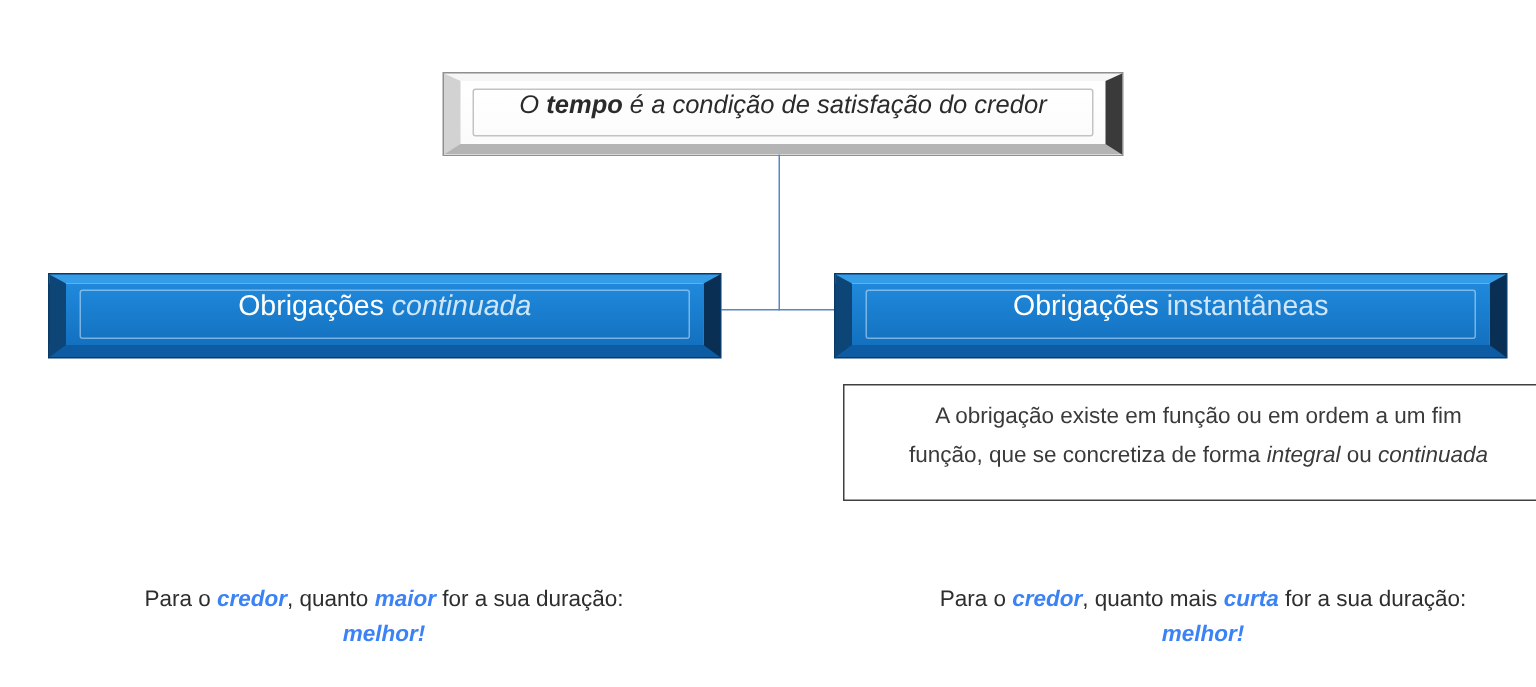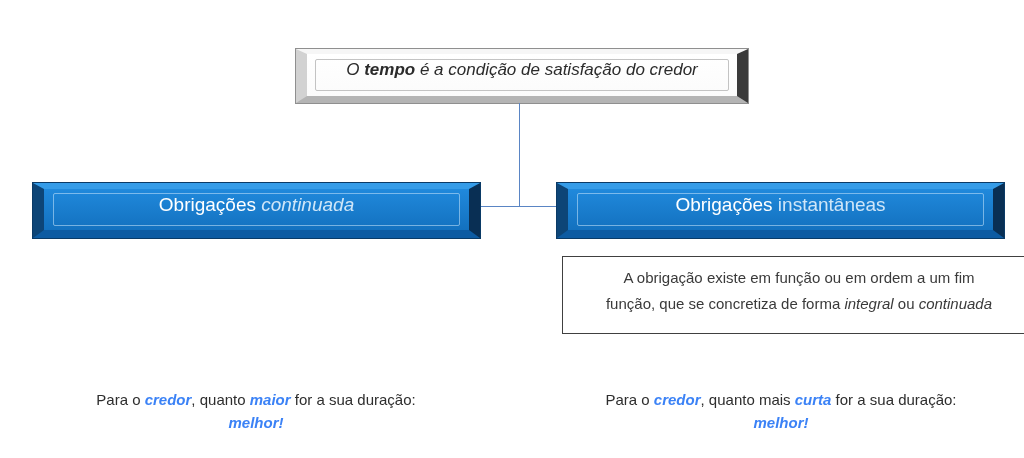--- a/index.html
+++ b/index.html
@@ -50,21 +50,21 @@
   .desc-box.dleft  { left:35px;  width:442px; }
   .desc-box.dright { left:562px; width:474px; }
   .desc-box div { white-space:nowrap; }
 
   
   .footer {
     position:absolute; top:388px; text-align:center;
     font-size:15px; line-height:23px; color:#2e2e2e;
   }
   .footer.fleft  { left:35px;  width:442px; }
-  .footer.fright { left:562px; width:438px; }
+  .footer.fright { left:583px; width:438px; }
   .footer div { white-space:nowrap; }
 
   
   .conn-v { position:absolute; left:519px; top:103px; width:1px; height:104px; background:#5a85c4; }
   .conn-h { position:absolute; left:481px; top:206px; width:76px; height:1px; background:#5a85c4; }
 
   
   .c-blue  { color:#3b82f6; }
   .c-light { color:#cfe6f8; }
 </style>

